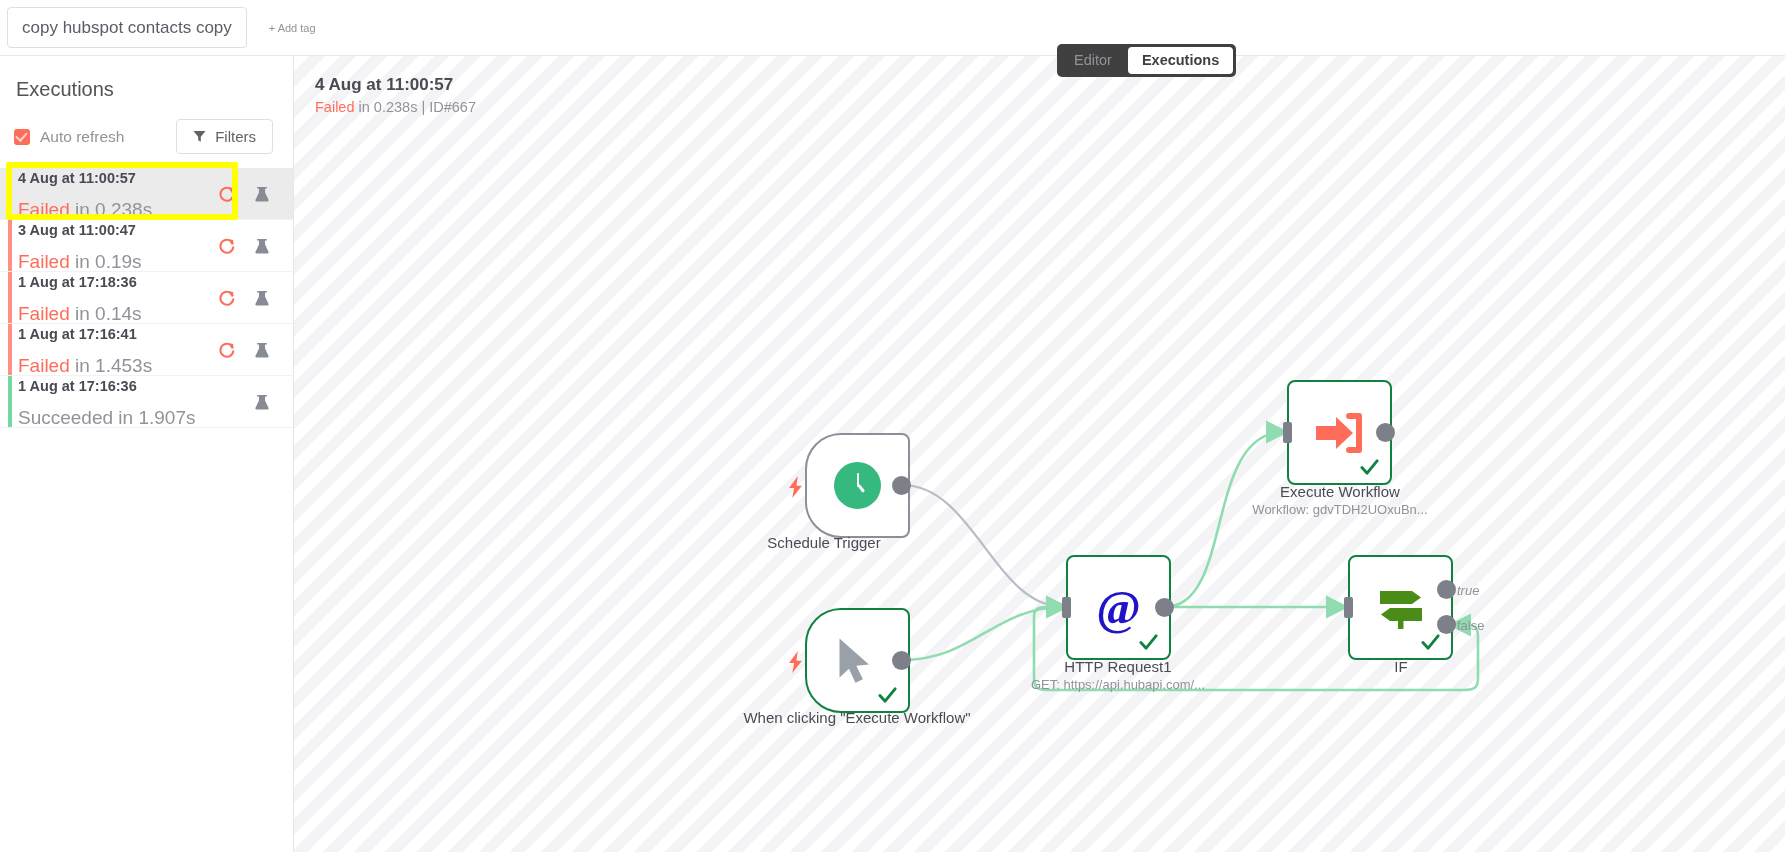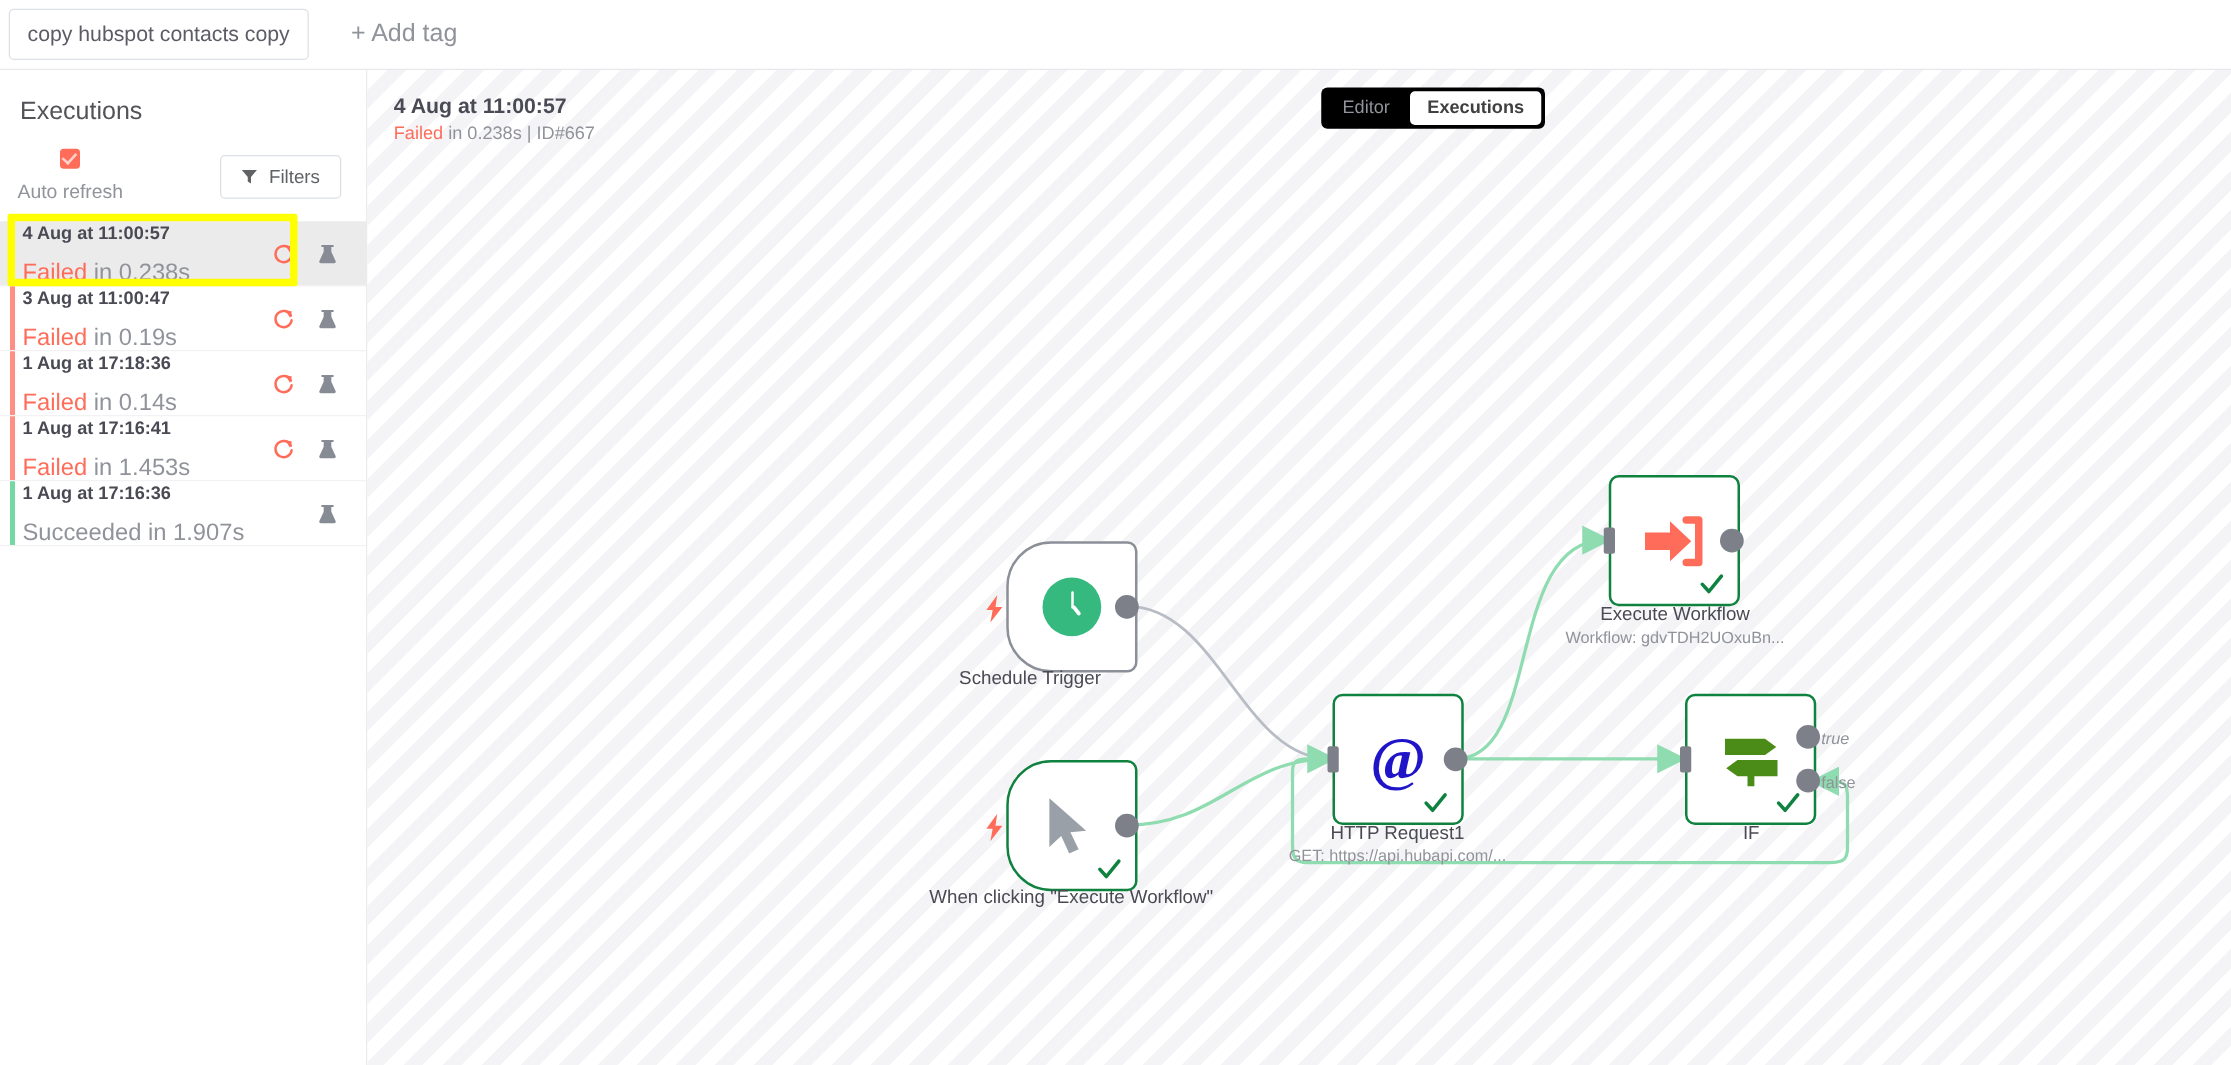--- a/index.html
+++ b/index.html
@@ -20,49 +20,49 @@
     display: flex; align-items: center;
   }
   .wf-name-box {
     margin-left: 7px;
     height: 41px; min-width: 200px;
     border: 1px solid #dcdfe6; border-radius: 4px;
     display: flex; align-items: center; padding: 0 14px;
     font-size: 17px; color: #5c5c66; background: #fff;
   }
   .add-tag {
-    margin-left: 34px; font-size: 20px; color: #909399; cursor: pointer;
+    margin-left: 22px; font-size: 11px; color: #909399; cursor: pointer;
   }
 
   
   .tabs-wrap {
     position: absolute; left: 1057px; top: 44px;
-    background: #000000; border-radius: 5px;
-    padding: 3px; display: flex; gap: 2px; z-index: 30; margin-top: 26px;
+    background: #404040; border-radius: 5px;
+    padding: 3px; display: flex; gap: 2px; z-index: 30;
   }
   .tab {
     padding: 4px 14px; font-size: 14.5px; border-radius: 4px;
     color: #909399; cursor: pointer; line-height: 19px; white-space: nowrap;
   }
   .tab.active { background: #fff; color: #404040; font-weight: 600; }
 
   
   .sidebar {
     position: absolute; left: 0; top: 56px; width: 294px; height: 796px;
     background: #fff; border-right: 1px solid #e5e5ea;
     overflow: hidden;
   }
   .sb-title {
     font-size: 20px; color: #525257; padding: 22px 0 0 16px; font-weight: 400;
   }
   .sb-controls {
     display: flex; align-items: center; padding: 18px 20px 0 14px;
     justify-content: space-between;
   }
-  .auto-refresh { display: flex; align-items: center; gap: 10px; cursor: pointer; flex-direction: column; }
+  .auto-refresh { display: flex; align-items: center; gap: 10px; cursor: pointer; }
   .chk {
     width: 16px; height: 16px; border-radius: 3px;
     background: #ff6d5a; position: relative; flex: none;
   }
   .chk::after {
     content: ""; position: absolute; left: 4px; top: 1px;
     width: 5px; height: 9px; border: solid #ffd2cb;
     border-width: 0 2px 2px 0; transform: rotate(42deg);
   }
   .auto-refresh-label { font-size: 15.5px; color: #909399; }

